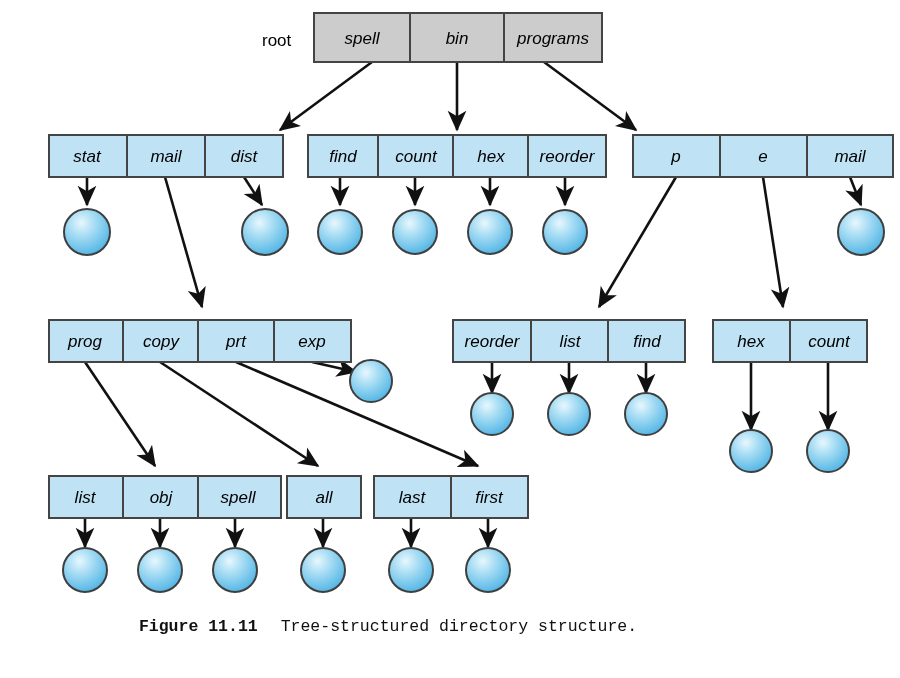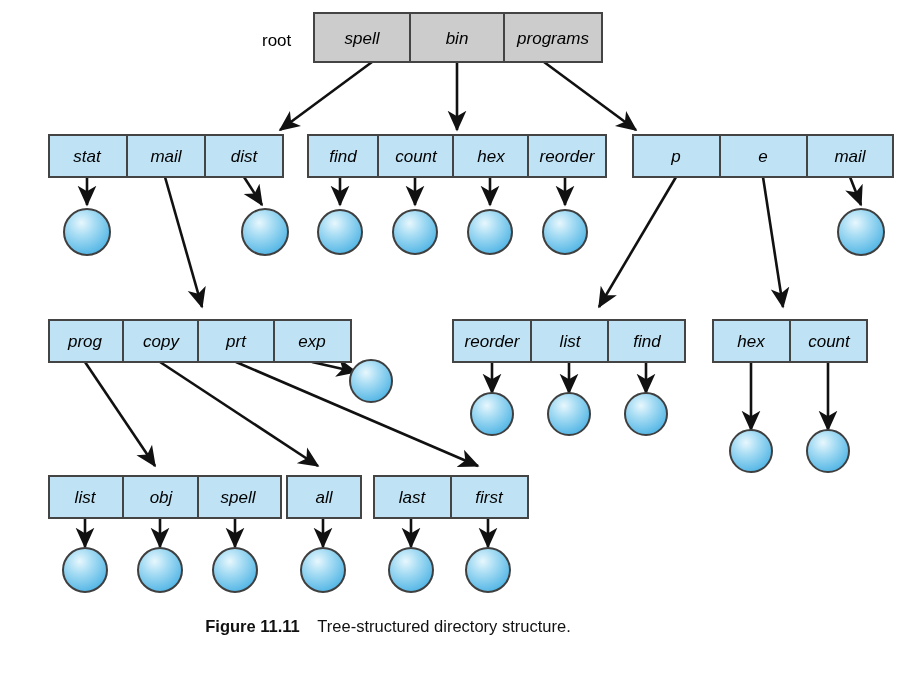--- a/index.html
+++ b/index.html
@@ -37,21 +37,21 @@
     font-style: normal;
     font-size: 17px;
     fill: #000000;
   }
   .caption {
     position: absolute;
     left: 0;
     top: 617px;
     width: 744px;
     text-align: center;
-    font-family: Liberation Sans, sans-serif;
+    font-family: Liberation Mono, monospace;
     font-size: 16.5px;
     color: #111111;
   }
   .caption .cap-num {
     font-weight: bold;
   }
   .caption .cap-text {
     margin-left: 13px;
   }
 </style>

